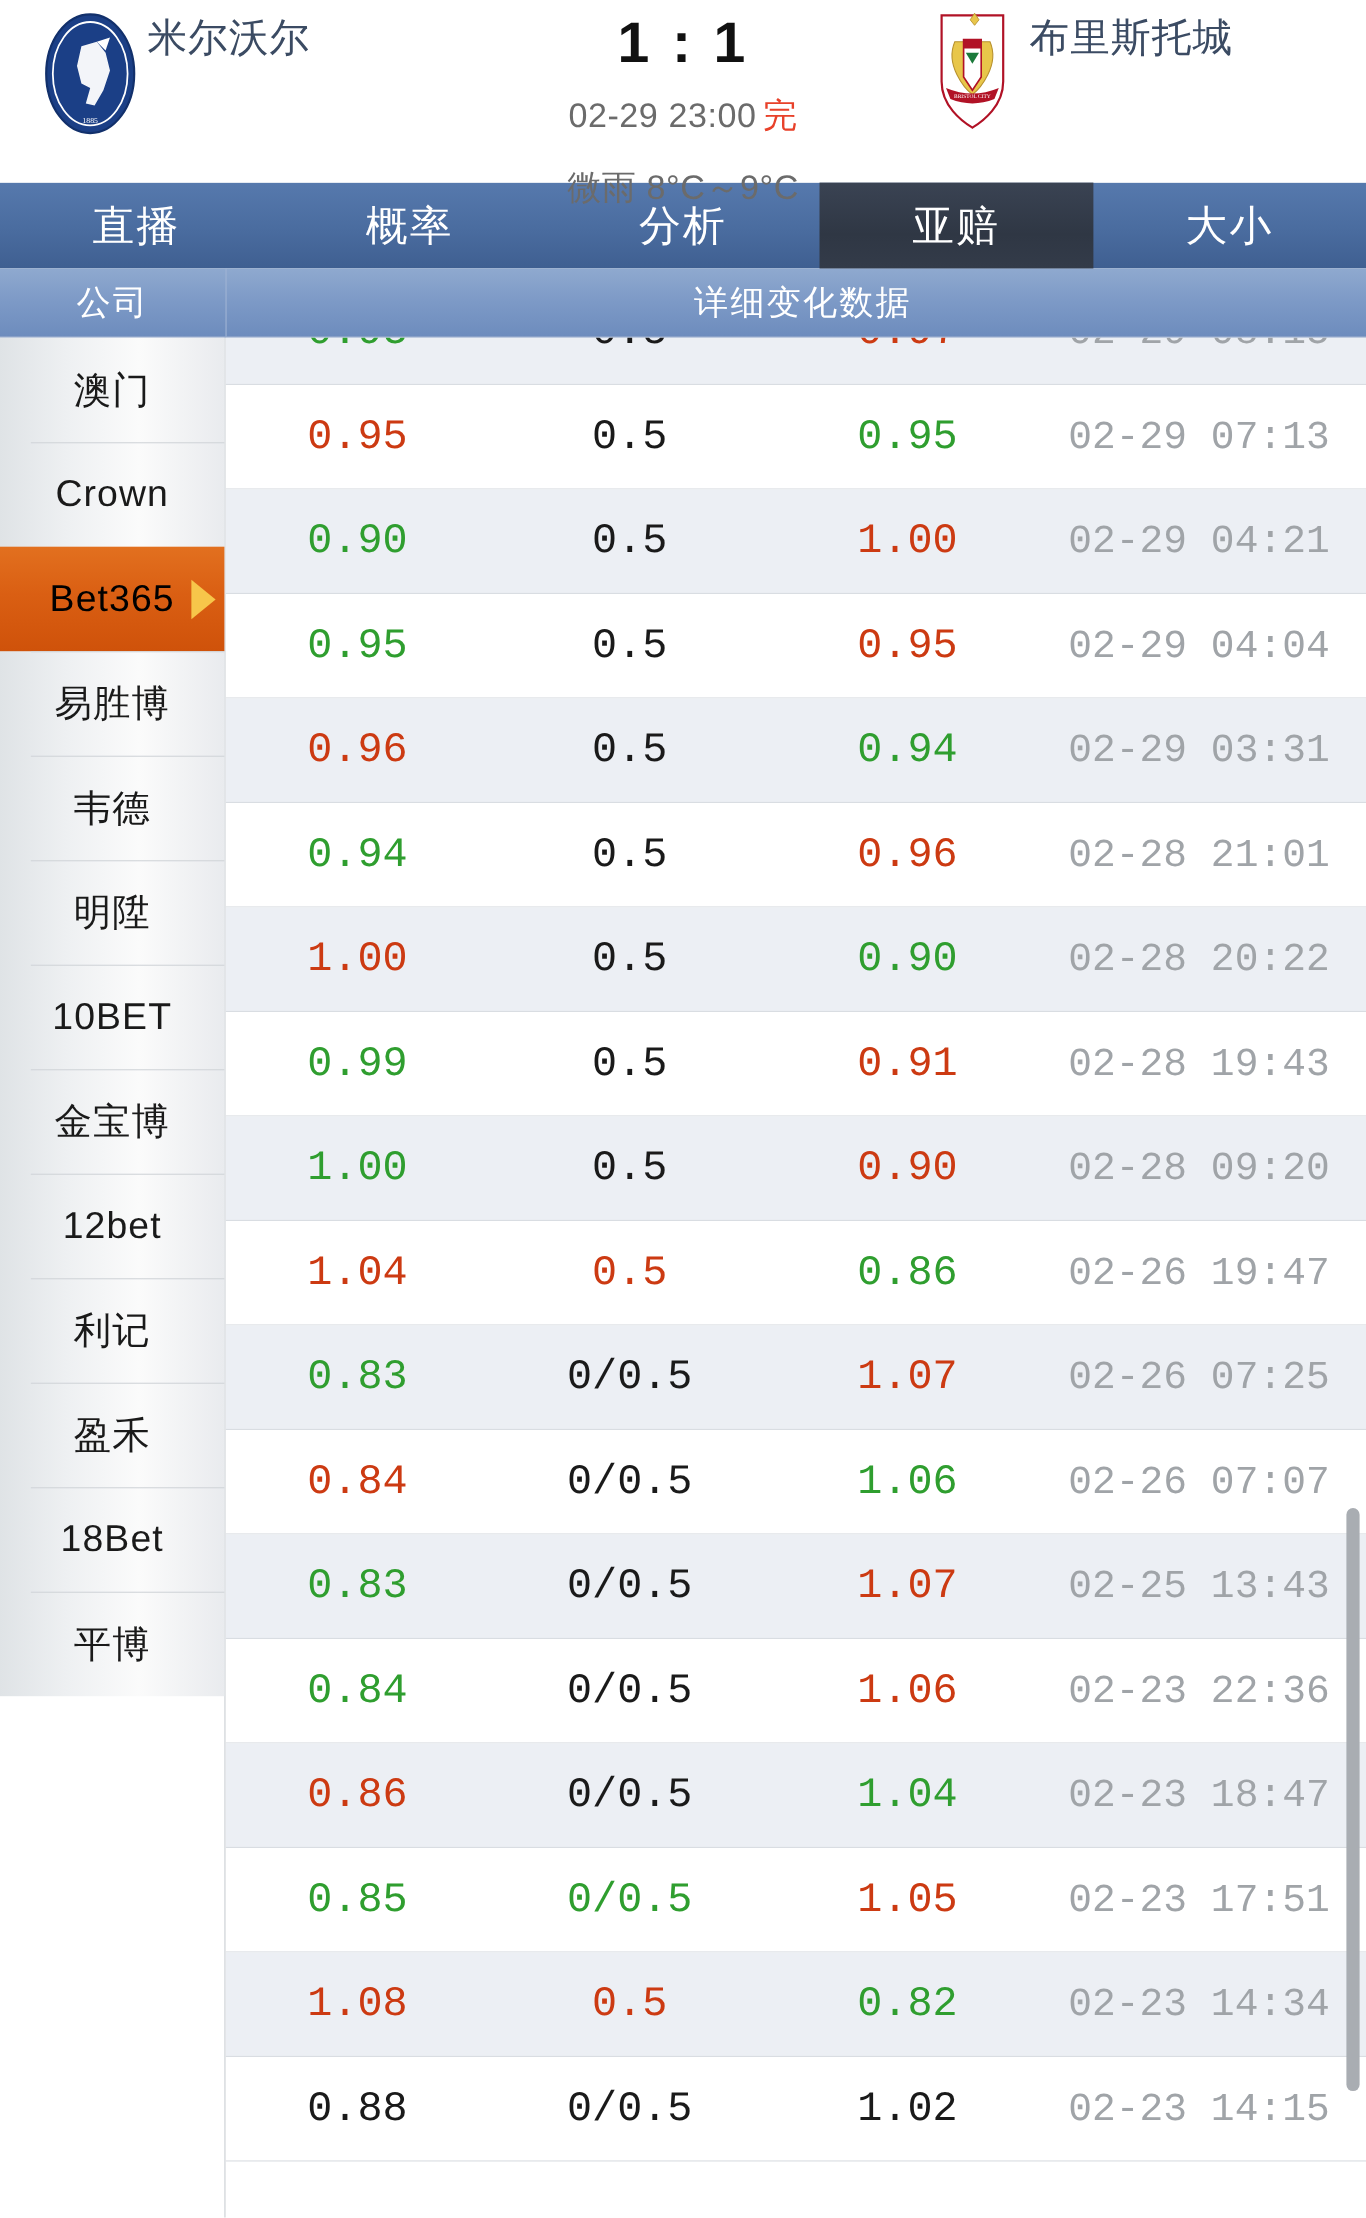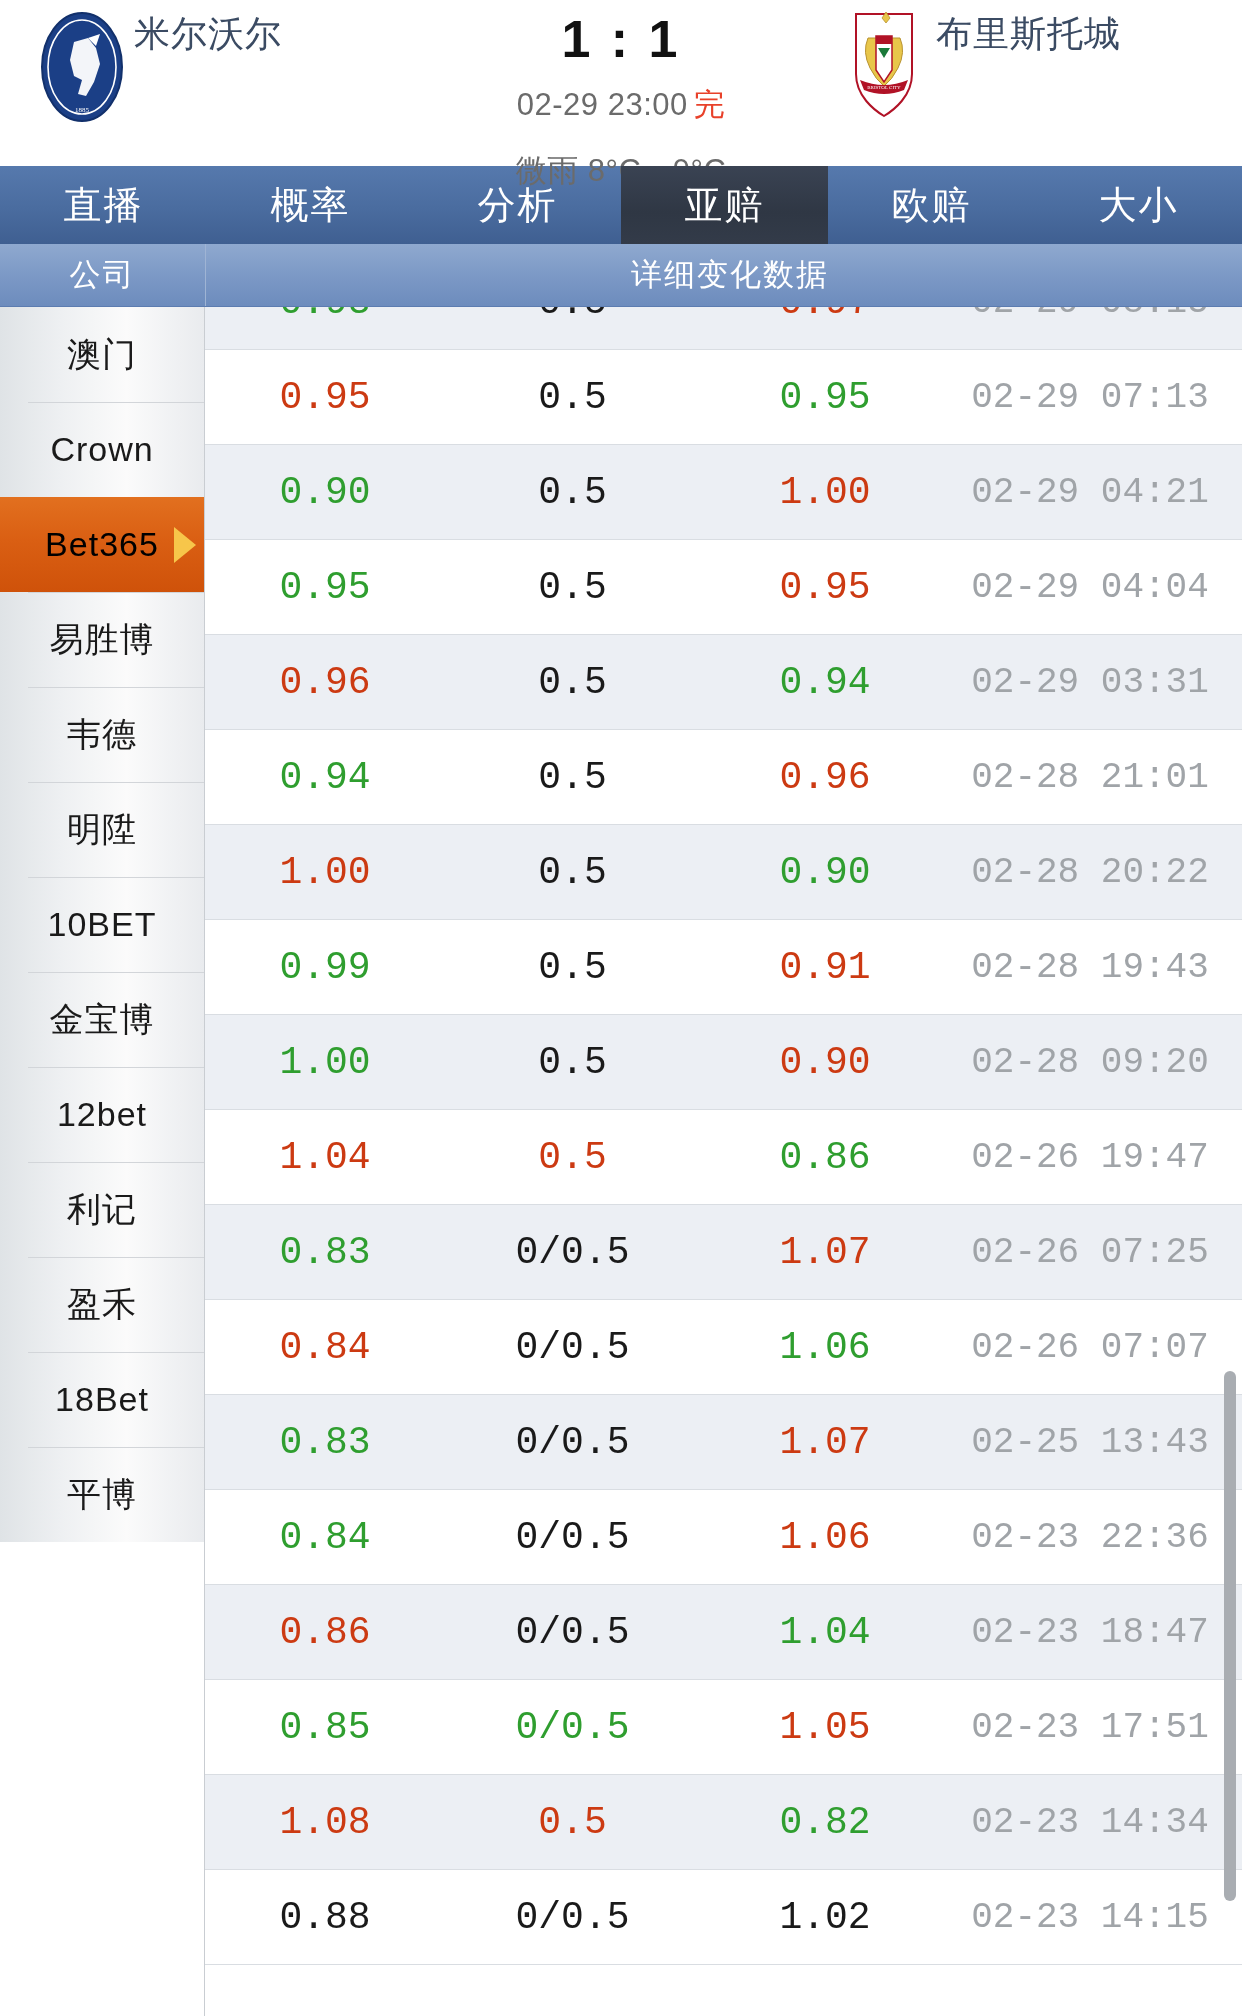--- a/index.html
+++ b/index.html
@@ -257,21 +257,20 @@
     </svg>
     <div class="team-name">布里斯托城</div>
   </div>
 </div>
 
 <div class="tab-bar">
   <div class="tab">直播</div>
   <div class="tab">概率</div>
   <div class="tab">分析</div>
   <div class="tab active">亚赔</div>
-  <div class="tab">欧赔</div>
   <div class="tab">大小</div>
 </div>
 
 <div class="sub-header">
   <div class="company-col">公司</div>
   <div class="detail-col">详细变化数据</div>
 </div>
 
 <div class="content">
 

